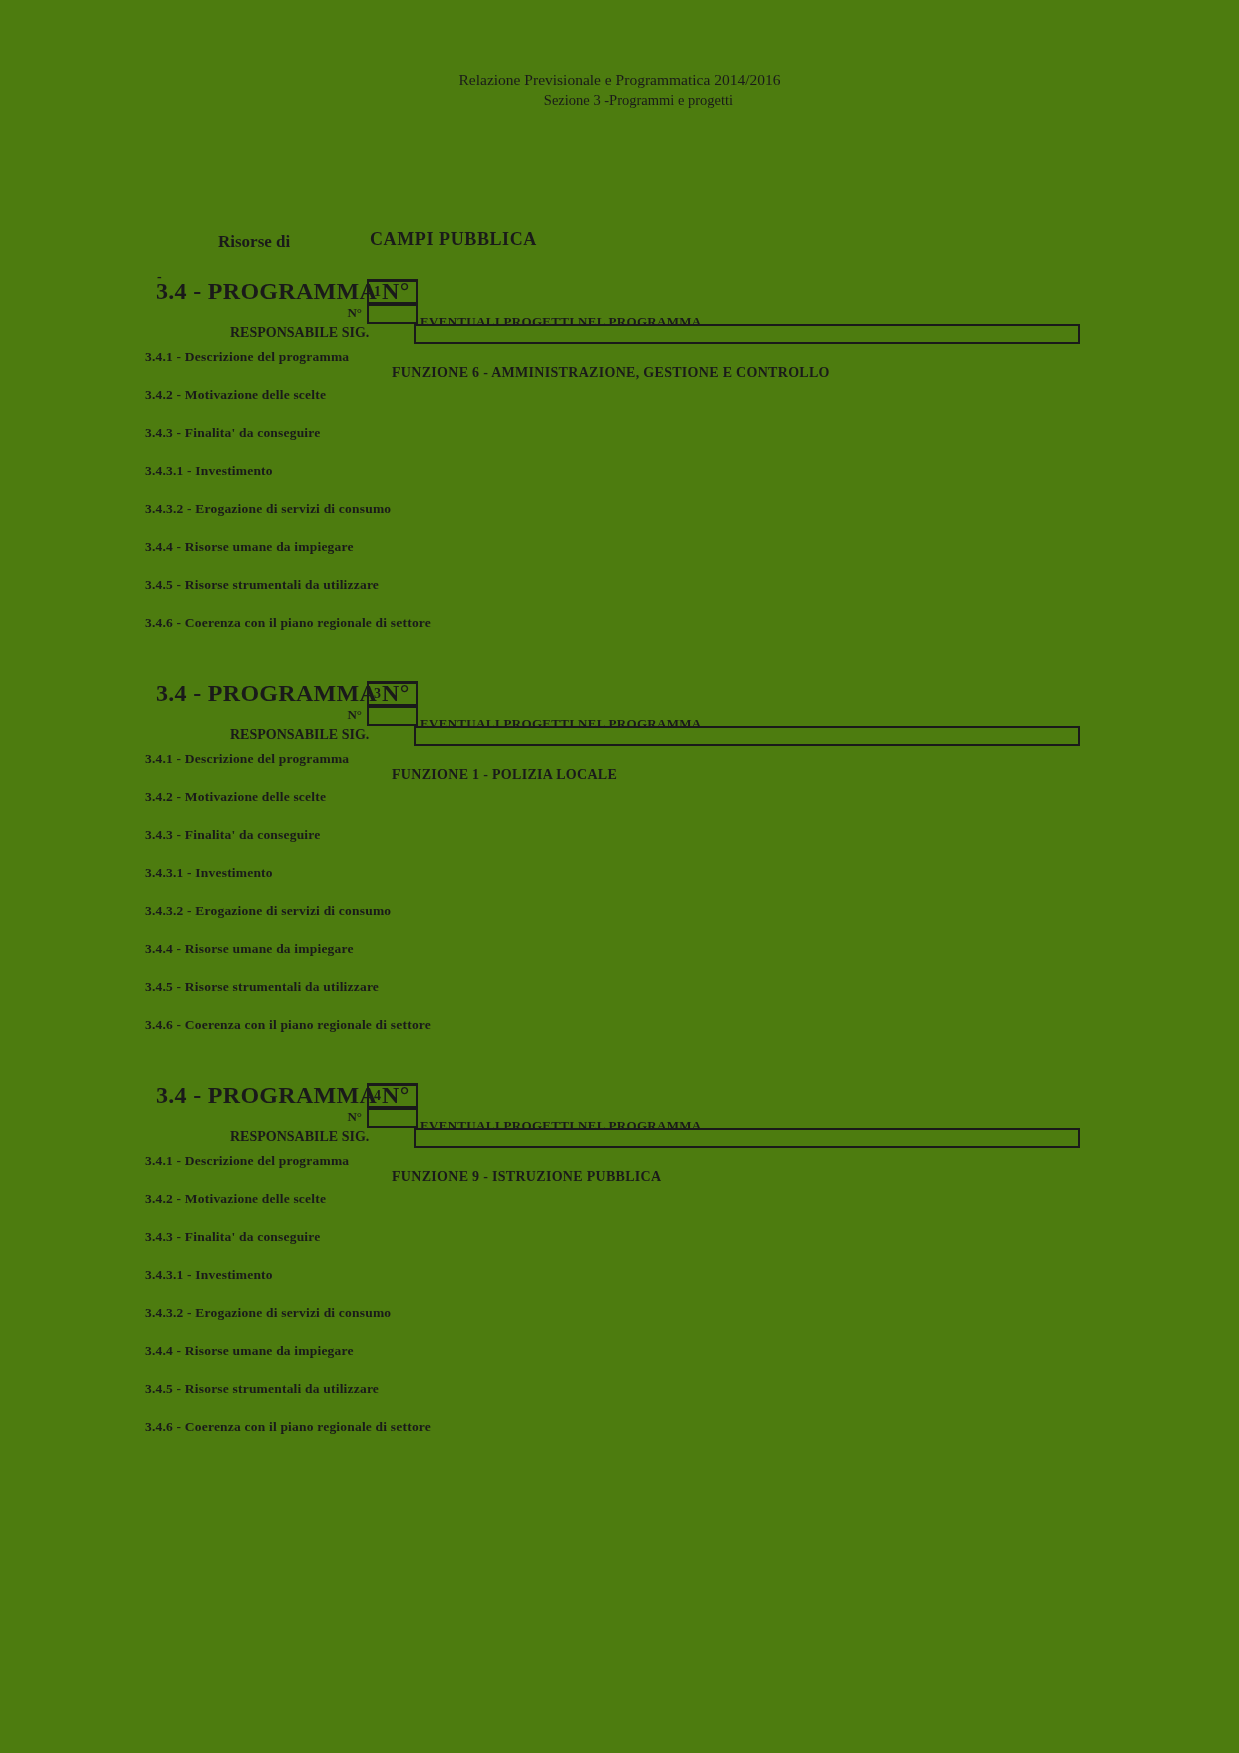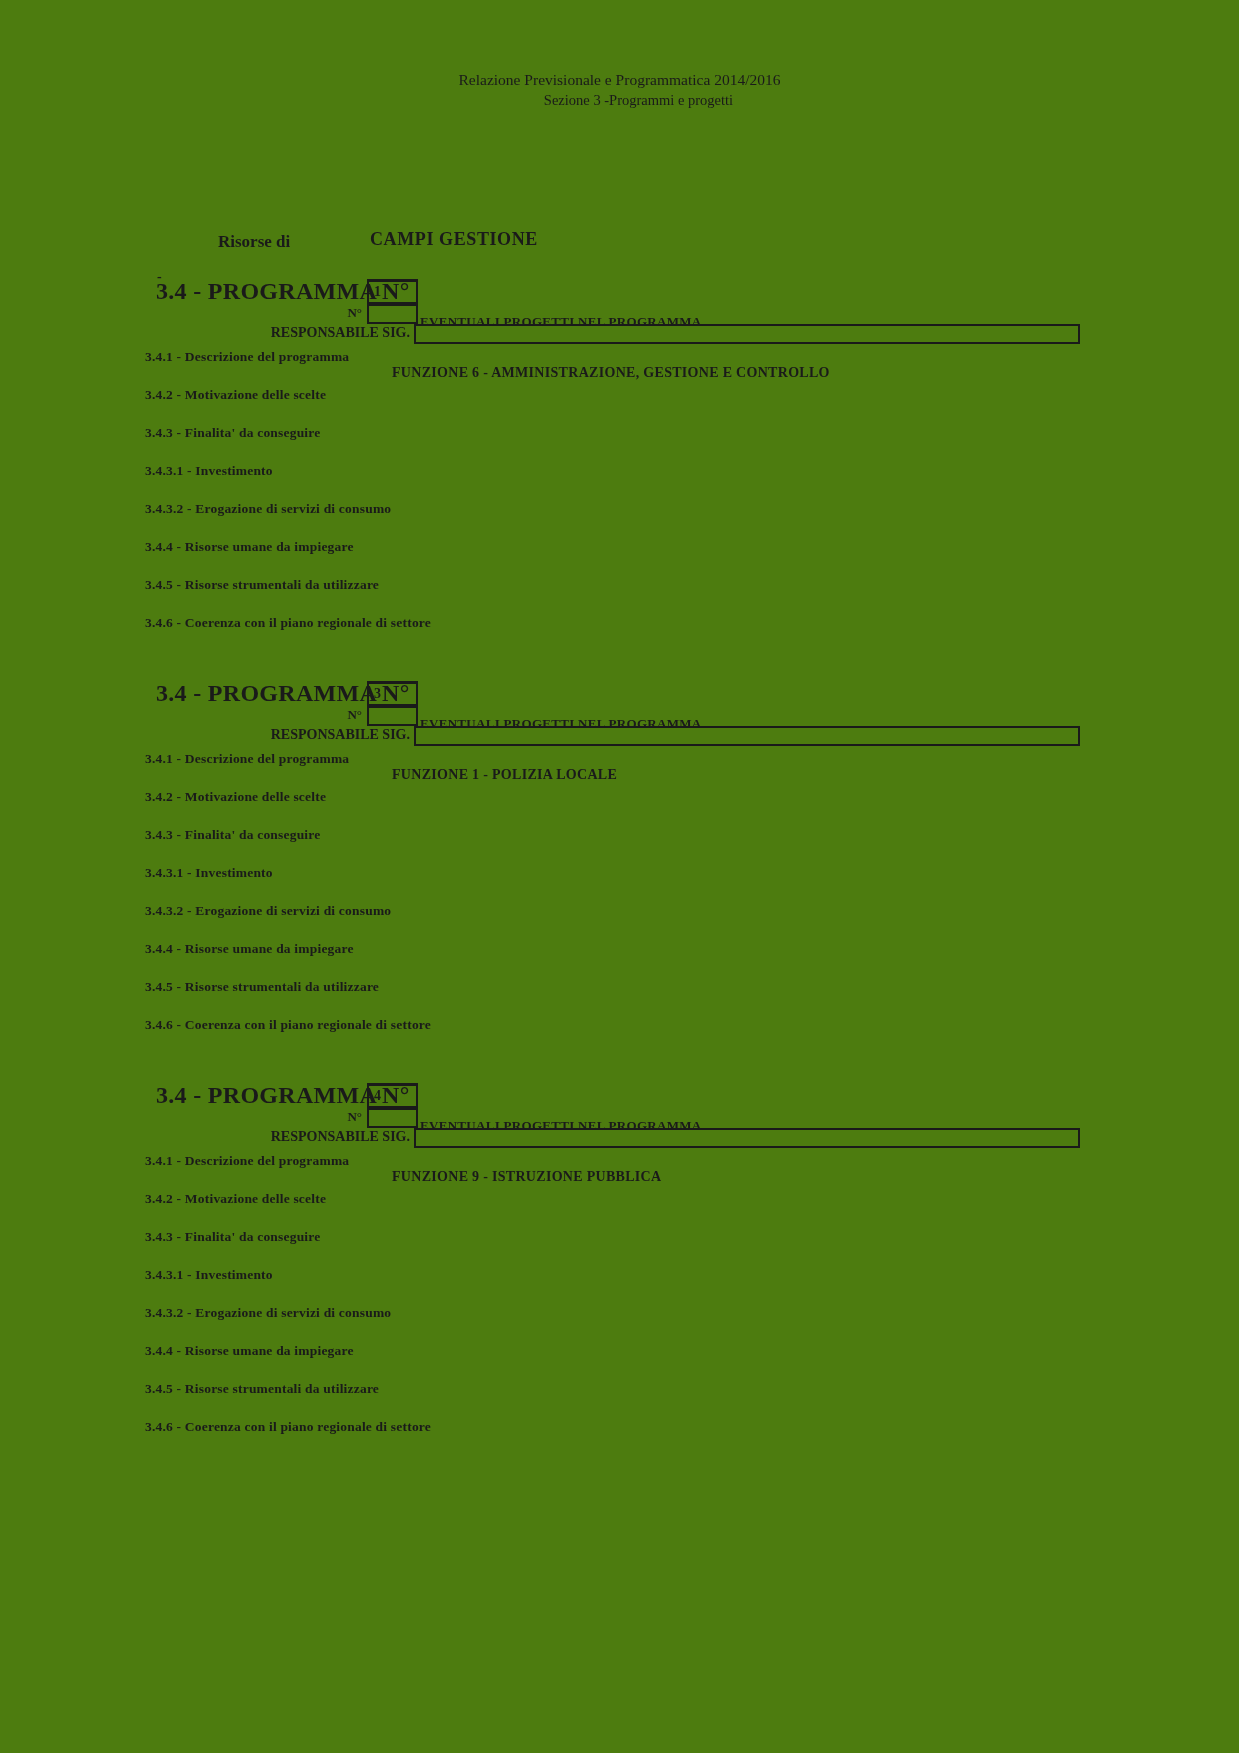--- a/index.html
+++ b/index.html
@@ -41,21 +41,21 @@
   .nbox {
     left:367px; top:33px; width:51px; height:20px;
     border:2px solid #1a1a1a; box-sizing:border-box;
     font-size:13px; font-weight:bold; padding-left:5px; line-height:16px;
   }
   .projhdr {
     left:420px; top:35px;
     font-size:13px; font-weight:bold; letter-spacing:0.3px;margin-top:8px;
   }
   .resplabel {
-    left:230px; top:54px; width:180px; text-align:right;
+    left:230px; top:54px; width:180px; 
     font-size:14px; font-weight:bold;
   }
   .respbox {
     left:414px; top:53px; width:666px; height:20px;
     border:2px solid #1a1a1a; box-sizing:border-box;
     font-size:13px; font-weight:bold; padding-left:5px; line-height:16px;
   }
   .item {
     left:145px;
     font-size:13.5px; font-weight:bold; letter-spacing:0.2px;
@@ -67,21 +67,21 @@
 </style>
 </head>
 <body>
 
 <div class="page">
 
   <div class="abs hdr hdr1">Relazione Previsionale e Programmatica 2014/2016</div>
   <div class="abs hdr hdr2">Sezione 3 -Programmi e progetti</div>
 
   <div class="abs muni-label">Risorse di</div>
-  <div class="abs muni-name">CAMPI GESTIONE</div>
+  <div class="abs muni-name">CAMPI PUBBLICA</div>
 
   <div class="section" style="top:271px">
     <div class="abs overmark">-</div>
     <div class="abs heading">3.4 - PROGRAMMA N°</div>
     <div class="abs numbox"><span>1</span></div>
     <div class="abs nlabel">N°</div>
     <div class="abs nbox"><span></span></div>
     <div class="abs projhdr">EVENTUALI PROGETTI NEL PROGRAMMA</div>
     <div class="abs resplabel">RESPONSABILE SIG.</div>
     <div class="abs respbox"><span></span></div>

